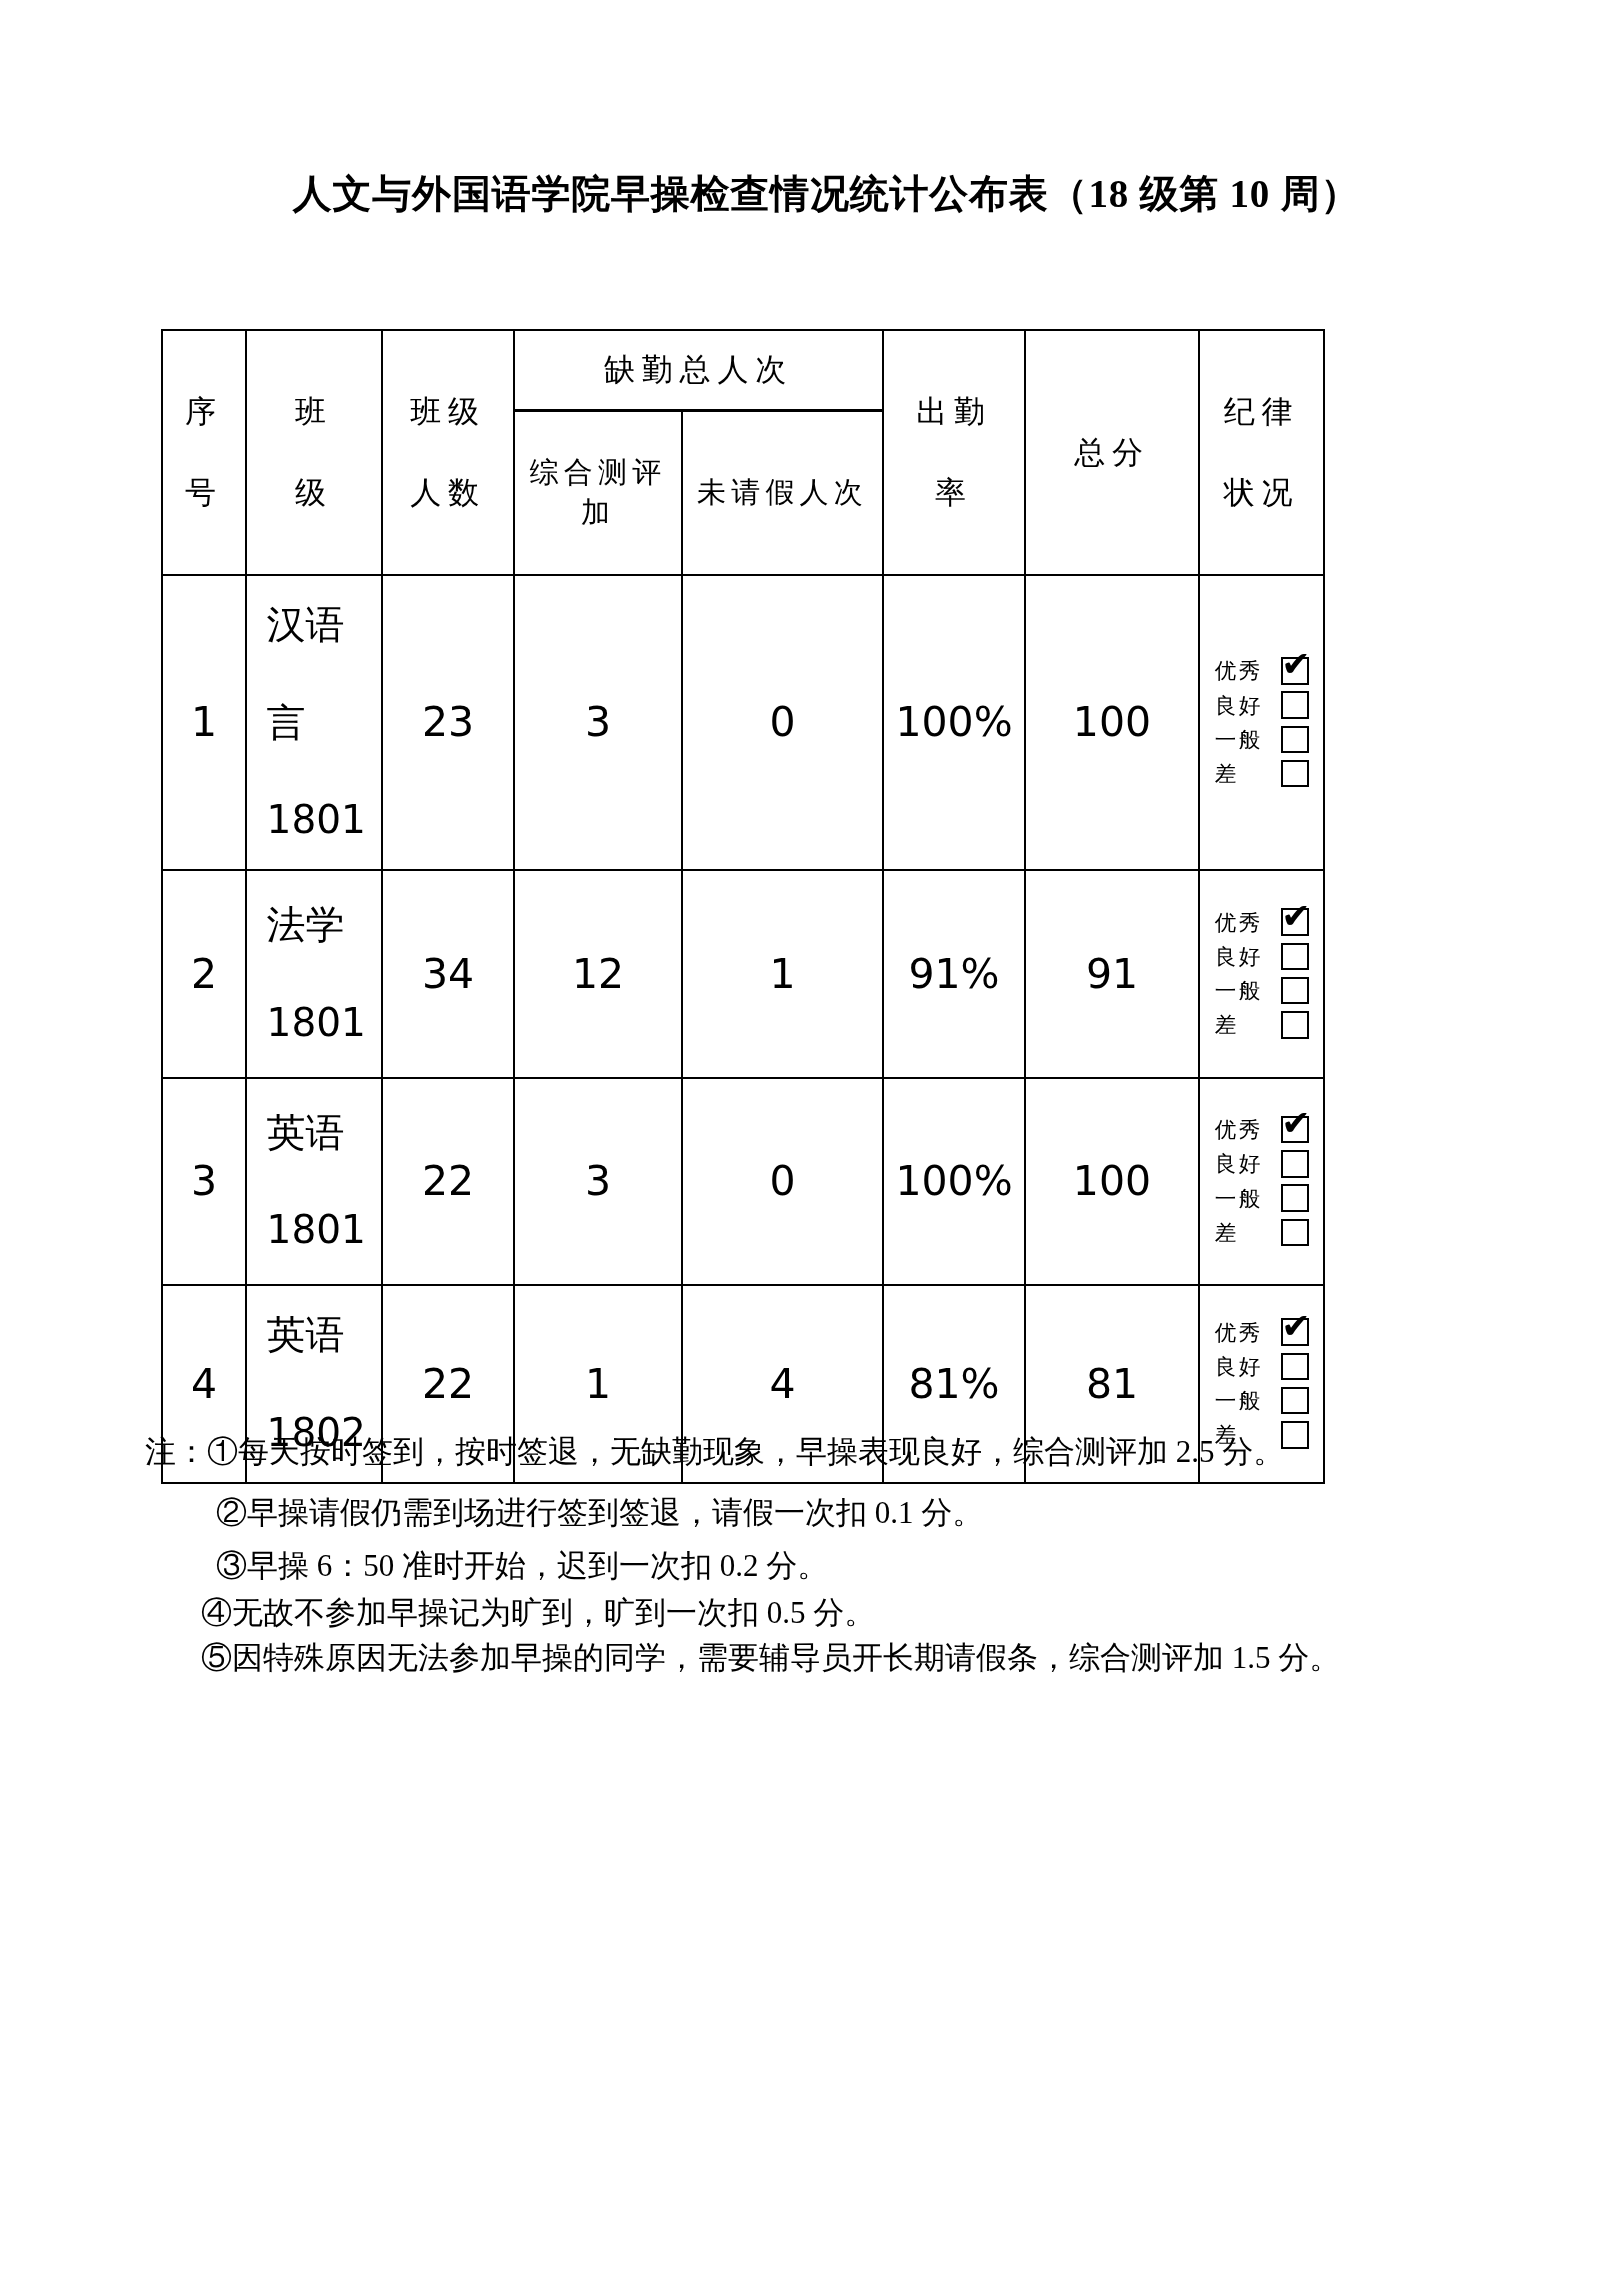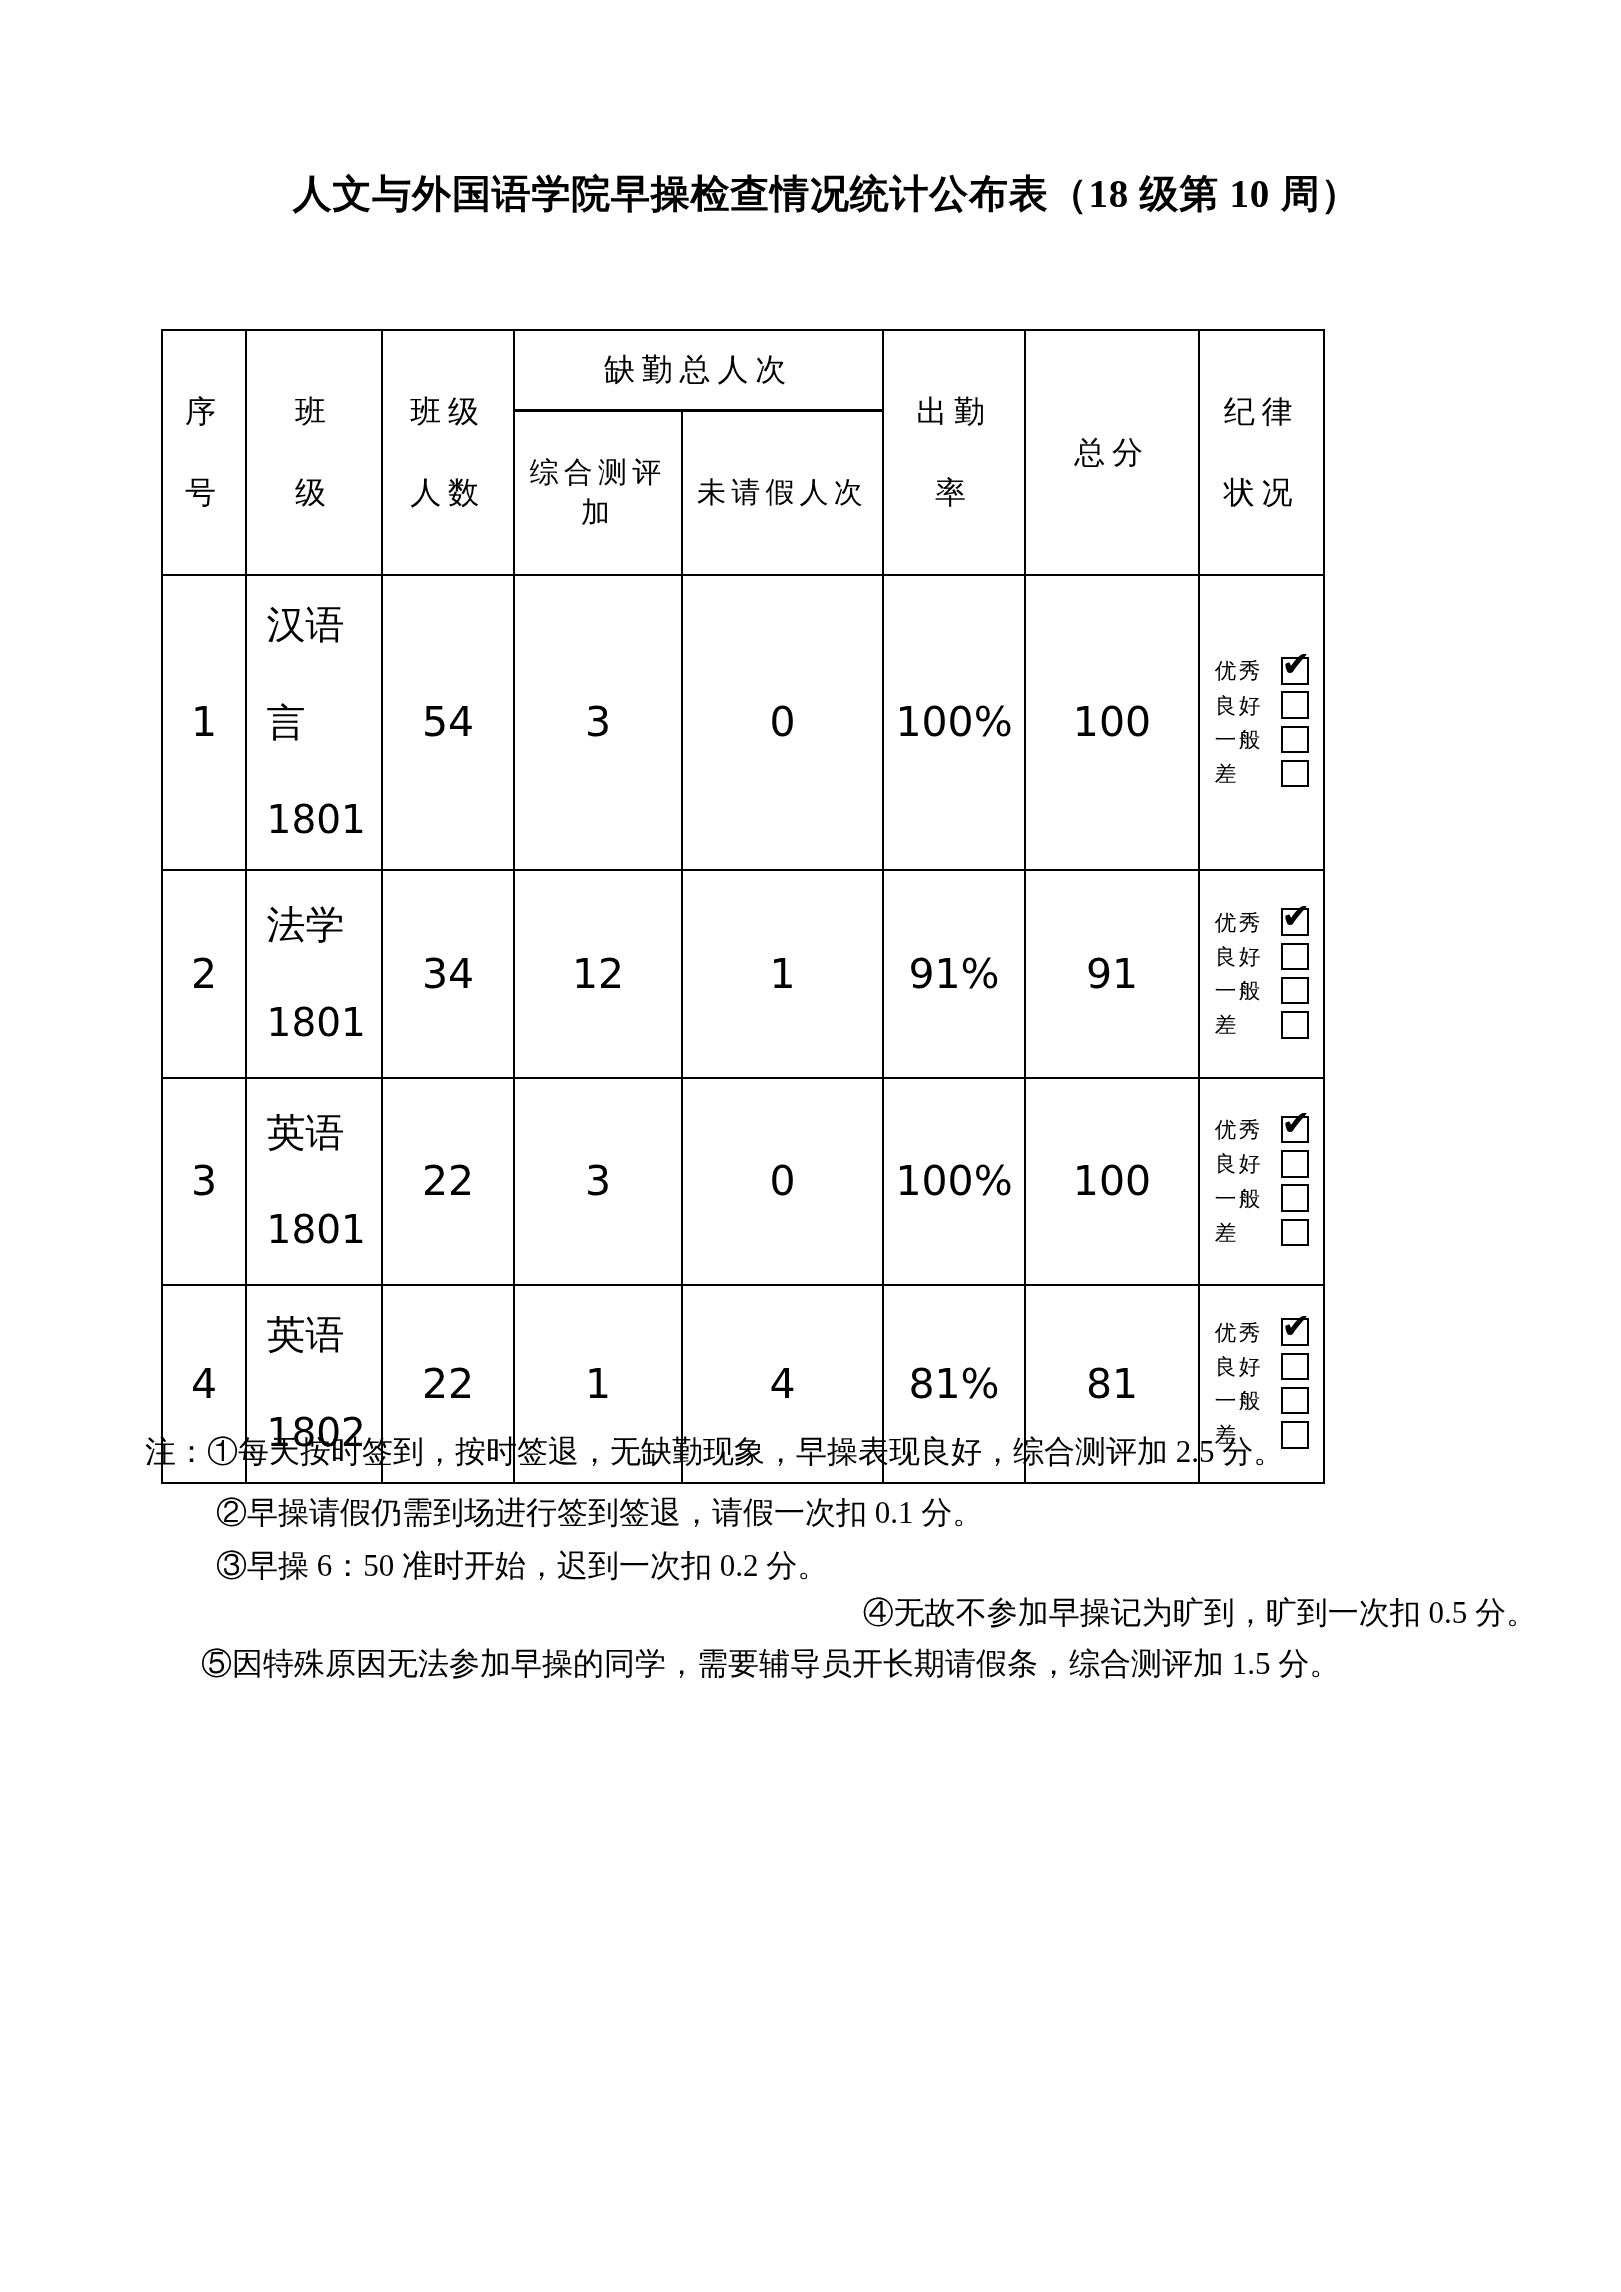--- a/index.html
+++ b/index.html
@@ -94,21 +94,21 @@
     left:145px; top:1433px;
     width:1392px;
     font-size:31px;
     line-height:1.2;
     font-family:"Liberation Serif","DejaVu Serif",serif;
   }
   .note-line { white-space:nowrap; }
   .note-1 { margin-bottom:22px; }
   .note-2 { padding-left:71px; margin-bottom:15.7px;margin-top:24px; }
   .note-3 { padding-left:71px; margin-bottom:9.8px; }
-  .note-4 { padding-left:56px; margin-bottom:14px;text-align:right; }
+  .note-4 { padding-left:56px; margin-bottom:8px; }
   .note-5 { padding-left:56px; }
 </style>
 </head>
 <body>
 
 <div class="page">
 
   <div class="doc-title">人文与外国语学院早操检查情况统计公布表（18 级第 10 周）</div>
 
   <table class="stats-table">
@@ -141,21 +141,21 @@
         <th>综合测评加</th>
         <th>未请假人次</th>
       </tr>
     </thead>
     <tbody>
 
       <tr style="height:229px">
         <td>1</td>
         <td class="class-cell">汉语言
 1801</td>
-        <td>54</td>
+        <td>23</td>
         <td>3</td>
         <td>0</td>
         <td>100%</td>
         <td>100</td>
         <td class="discipline-cell">
           <div class="disc-line">
             <span class="disc-label">优秀</span>
             <span class="checkbox checked"></span>
           </div>
           <div class="disc-line">

